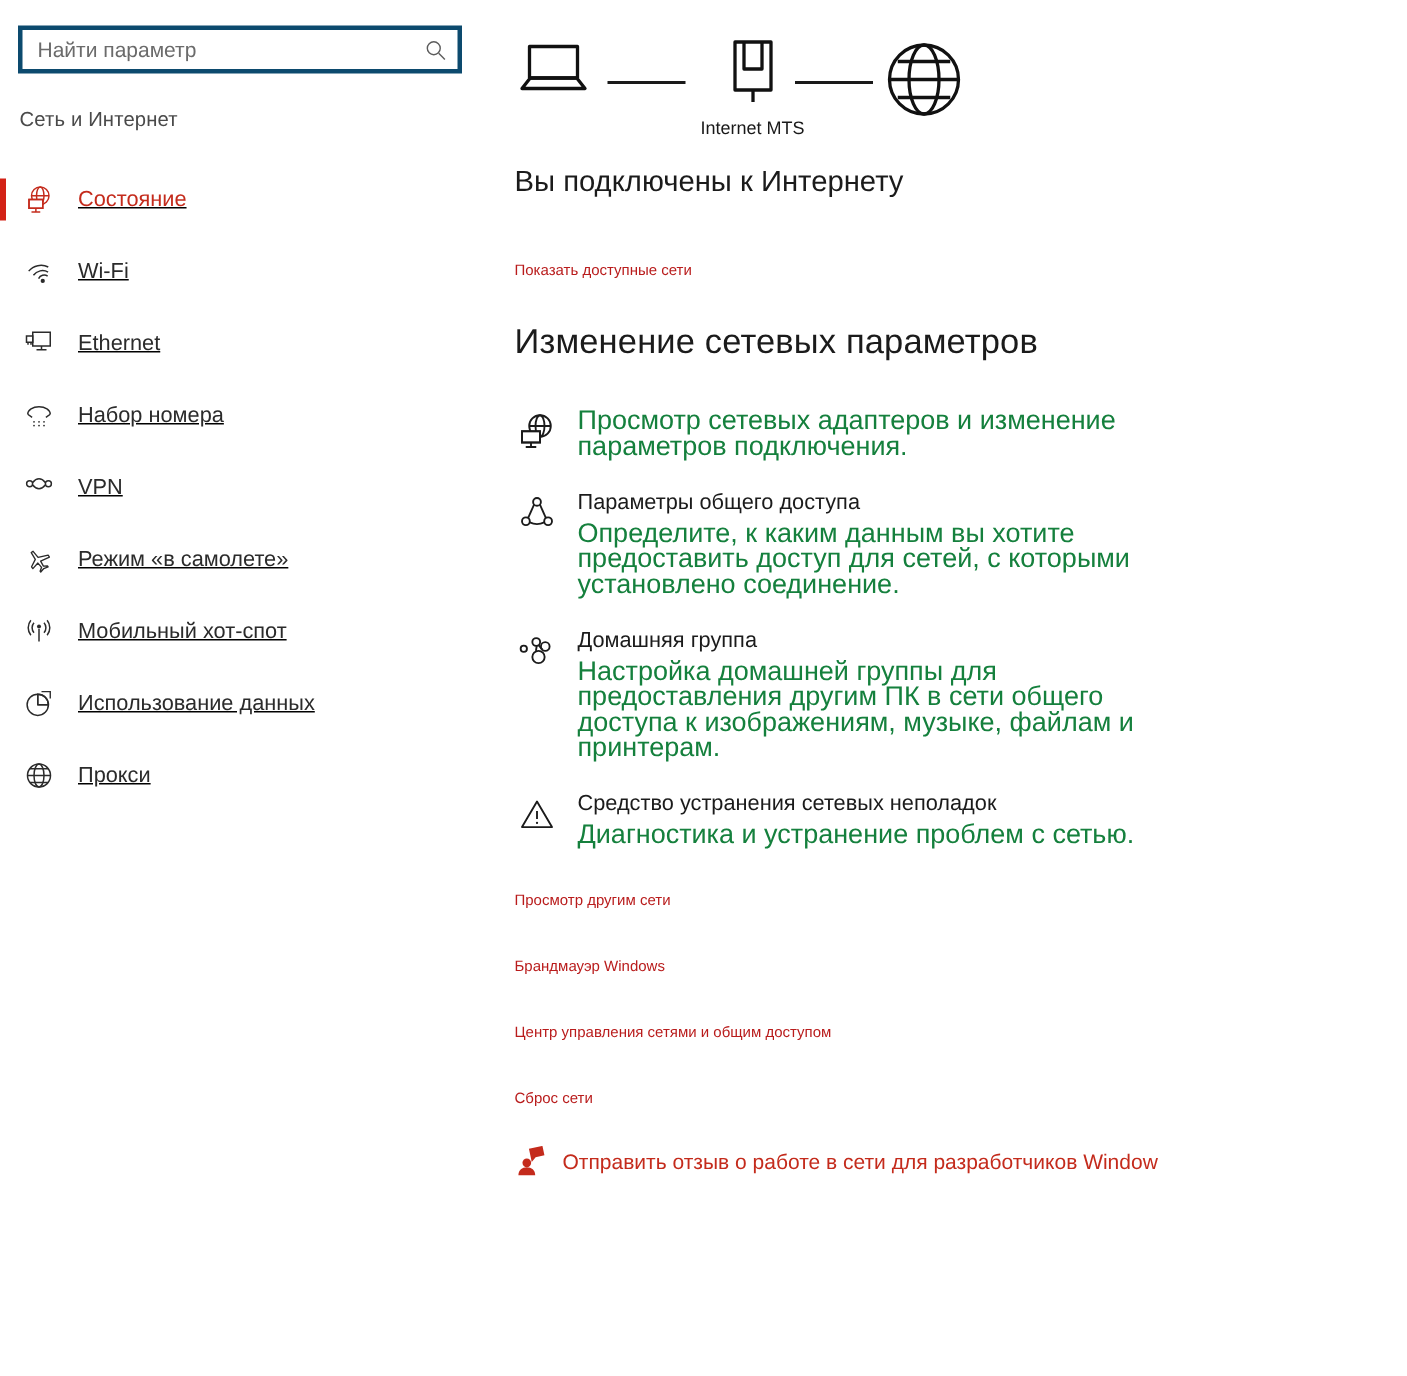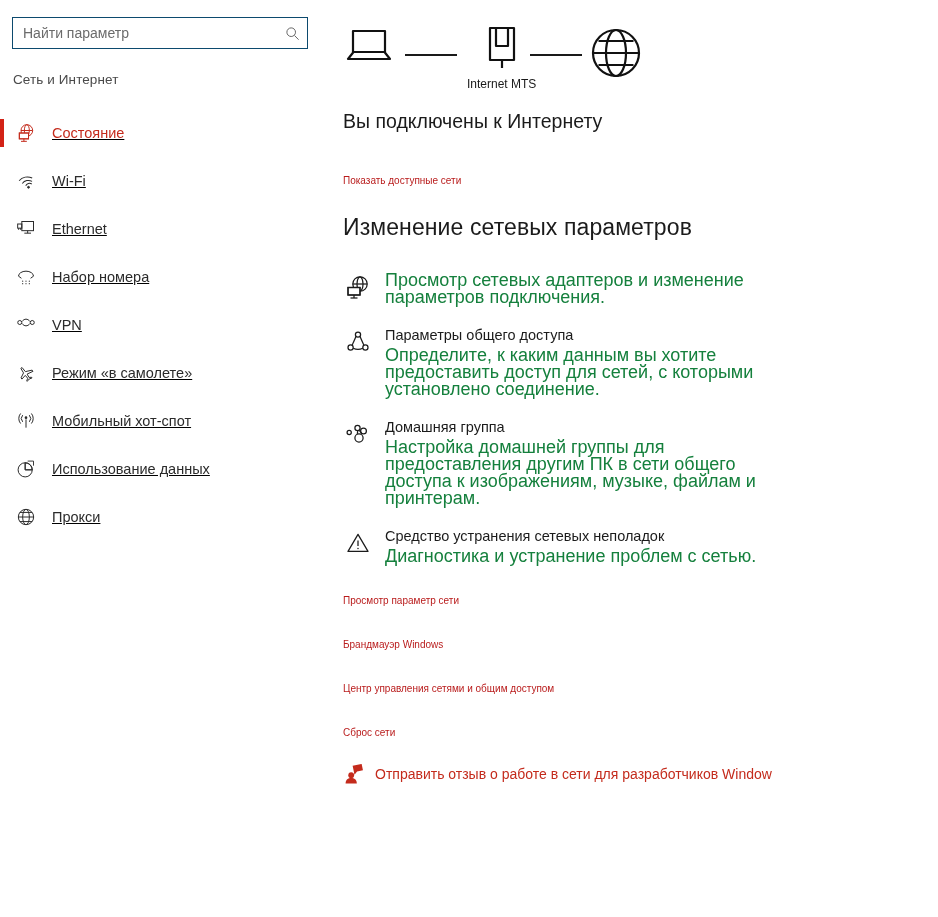--- a/index.html
+++ b/index.html
@@ -16,21 +16,21 @@
   #sidebar {
     position: absolute;
     left: 0; top: 0;
     width: 330px; height: 917px;
     background: #ffffff;
   }
   .search-wrap {
     position: absolute;
     left: 12px; top: 17px;
     width: 296px; height: 32px;
-    border: 1px solid #0c4a6e;
+    border: 3px solid #0c4a6e;
     background: #ffffff;
     display: flex;
     align-items: center;
   }
   .search-input {
     border: none; outline: none;
     background: transparent;
     flex: 1 1 auto;
     height: 30px;
     padding: 0 4px 0 10px;
@@ -459,21 +459,21 @@
       <div class="opt-text">
         <div class="opt-title">Средство устранения сетевых неполадок</div>
         <div class="opt-desc">Диагностика и устранение проблем с сетью.</div>
       </div>
     </div>
 
   </div>
 
   <div id="links">
     <div class="link-row">
-      <a class="inline-link">Просмотр параметр сети</a>
+      <a class="inline-link">Просмотр другим сети</a>
     </div>
     <div class="link-row">
       <a class="inline-link">Брандмауэр Windows</a>
     </div>
     <div class="link-row">
       <a class="inline-link">Центр управления сетями и общим доступом</a>
     </div>
     <div class="link-row">
       <a class="inline-link">Сброс сети</a>
     </div>

